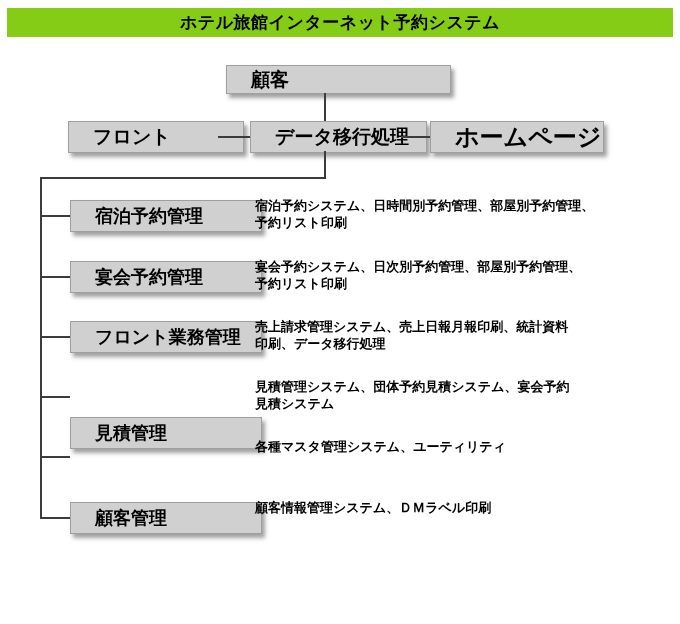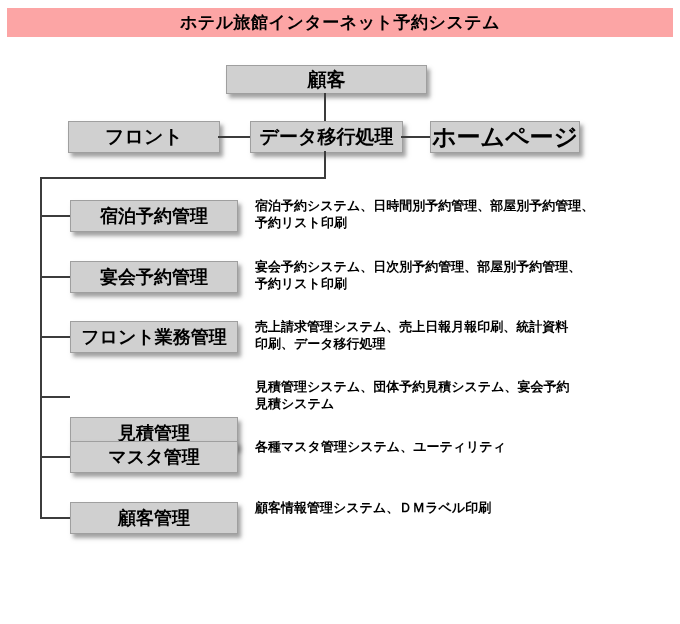--- a/index.html
+++ b/index.html
@@ -15,37 +15,37 @@
     overflow: hidden;
     font-family: "DejaVu Sans", "Liberation Sans", sans-serif;
     color: #000;
   }
   .title-bar {
     position: absolute;
     left: 7px;
     top: 8px;
     width: 666px;
     height: 29px;
-    background: #fca5a5;
+    background: #84cc16;
     font-size: 17px;
     font-weight: bold;
     line-height: 29px;
     text-align: center;
     letter-spacing: 0.5px;
   }
   .box {
     position: absolute;
     background: #d0d0d0;
     border: 1px solid #9f9f9f;
     box-shadow: 3px 4px 4px rgba(70,70,70,0.5);
     display: flex;
     align-items: center;
-    justify-content: center;
     font-weight: bold;
     white-space: nowrap;
+    padding-left: 24px;
   }
   .box-customer { left: 226px; top: 65px;  width: 199px; height: 27px; font-size: 19px; }
   .box-front    { left: 68px;  top: 121px; width: 150px; height: 30px; font-size: 19px; }
   .box-resv     { left: 250px; top: 121px; width: 151px; height: 30px; font-size: 19px; }
   .box-home     { left: 430px; top: 121px; width: 148px; height: 30px; font-size: 24px; }
   .row-box {
     left: 70px;
     width: 166px;
     height: 30px;
     font-size: 18px;
@@ -146,23 +146,20 @@
   </div>
 
   <div class="box row-box r4">
     <span>見積管理</span>
   </div>
   <div class="desc d4">
     <div>見積管理システム、団体予約見積システム、宴会予約</div>
     <div>見積システム</div>
   </div>
 
-  <div class="box row-box r5">
-    <span>マスタ管理</span>
-  </div>
   <div class="desc d5">
     <div>各種マスタ管理システム、ユーティリティ</div>
     <div></div>
   </div>
 
   <div class="box row-box r6">
     <span>顧客管理</span>
   </div>
   <div class="desc d6">
     <div>顧客情報管理システム、ＤＭラベル印刷</div>

